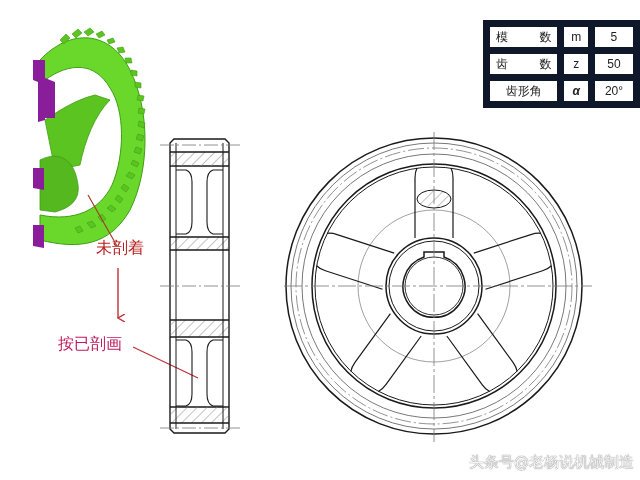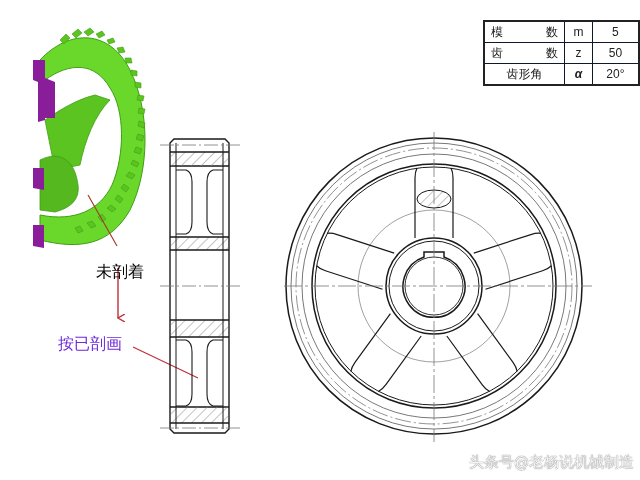--- a/index.html
+++ b/index.html
@@ -1,21 +1,21 @@
 <!DOCTYPE html>
 <html><head>
   <meta charset="utf-8">
   <style>
     html, body { margin: 0; padding: 0; background: #ffffff; }
     body { width: 640px; height: 480px; position: relative; overflow: hidden;
            font-family: "DejaVu Sans", "Liberation Sans", sans-serif; }
     #canvas { position: absolute; left: 0; top: 0; }
     .param-table { position: absolute; left: 483px; top: 20px; border-collapse: collapse;
                    border: 2px solid #222; font-size: 12px; color: #222; background: #fff; }
-    .param-table td { border: 1px solid #0f172a; height: 20px; padding: 0 4px; text-align: center; }
+    .param-table td { border: 7px solid #0f172a; height: 20px; padding: 0 4px; text-align: center; }
     .param-table td.name { width: 78px; }
     .param-table td.name.spread { text-align: justify; text-align-last: justify; padding: 0 6px; }
     .param-table td.sym { width: 22px; font-family: "Liberation Sans", sans-serif; }
     .param-table td.sym.italic { font-style: italic; font-weight: bold; }
     .param-table td.val { width: 44px; font-family: "Liberation Sans", sans-serif; }
     .label { position: absolute; font-size: 16px; letter-spacing: 0px; }
     .watermark { position: absolute; right: 6px; bottom: 8px; font-size: 15px; color: #f4f4f4;
                  text-shadow: 0 0 1px #888, 0 0 1px #888; margin-top: 12px; }
   </style>
 </head>
@@ -173,16 +173,16 @@
     <td class="val">50</td>
   </tr>
   <tr>
     <td class="name">齿形角</td>
     <td class="sym italic">α</td>
     <td class="val">20°</td>
   </tr>
 </tbody>
   </table>
 
-<div class="label" style="left:96px; top:262px; color:#000000;">未剖着</div>
-<div class="label" style="left:58px; top:334px; color:#6d28d9;">按已剖画</div>
+<div class="label" style="left:96px; top:238px; color:#b91c1c;">未剖着</div>
+<div class="label" style="left:58px; top:334px; color:#be185d;">按已剖画</div>
 
 <div class="watermark">头条号@老杨说机械制造</div>
 
 </body></html>

